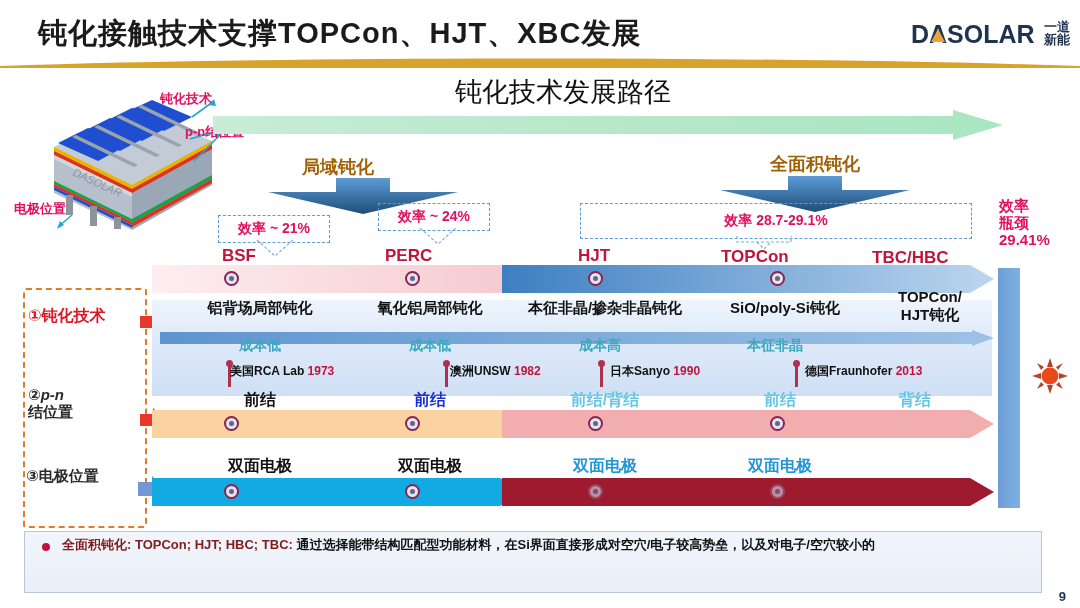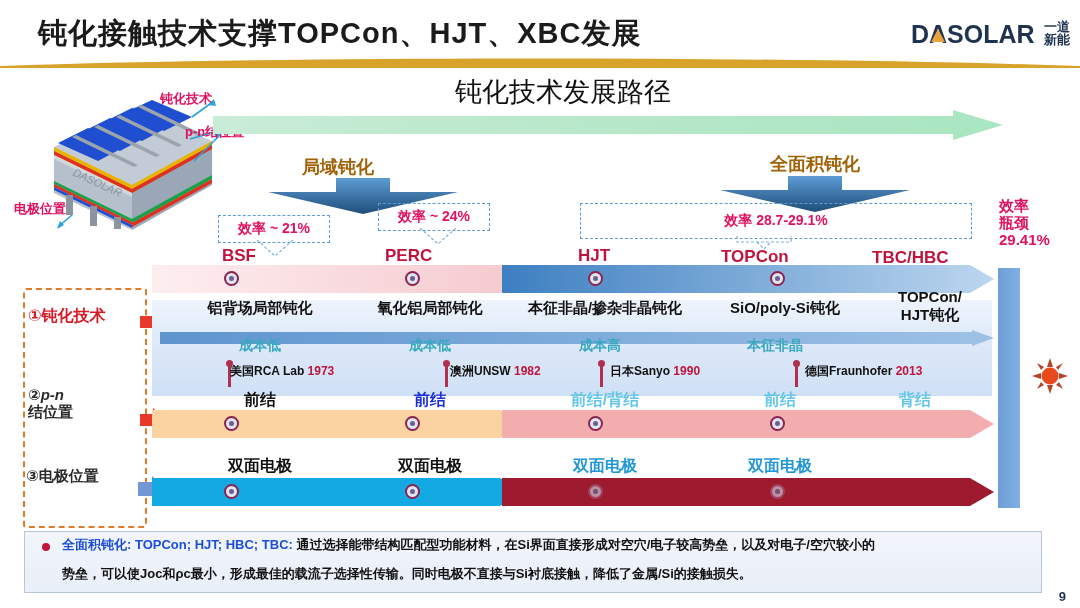--- a/index.html
+++ b/index.html
@@ -151,21 +151,21 @@
 
   
   .note{
     position:absolute;left:24px;top:531px;width:1018px;height:62px;
     background:linear-gradient(180deg,#f2f5fb,#e9eff8);
     border:1px solid #b9c6da;box-sizing:border-box;
   }
   .note-bullet{position:absolute;left:42px;top:543px;width:8px;height:8px;border-radius:50%;background:#c0143c;}
   .note-l1{position:absolute;left:62px;top:536px;font-size:13px;font-weight:bold;color:#111;white-space:nowrap;}
   .note-l2{position:absolute;left:62px;top:565px;font-size:13px;font-weight:bold;color:#111;white-space:nowrap;}
-  .note-red{color:#1d4ed8;}
+  .note-red{color:#7f1d1d;}
   .page-no{position:absolute;right:14px;bottom:4px;font-size:13px;font-weight:bold;color:#1f3350;}
 </style>
 </head>
 <body>
 
 <div class="slide">
 
   <div class="header">
     <div class="header-title">钝化接触技术支撑TOPCon、HJT、XBC发展</div>
 
@@ -455,16 +455,15 @@
       </g>
       <circle cx="18" cy="18" r="8.5" fill="#e8491d"></circle>
     </svg>
   </div>
 
   <div class="note"></div>
   <div class="note-bullet"></div>
   <div class="note-l1">
     <span class="note-red">全面积钝化: TOPCon; HJT; HBC; TBC: </span><span>通过选择能带结构匹配型功能材料，在Si界面直接形成对空穴/电子较高势垒，以及对电子/空穴较小的</span>
   </div>
-  <div class="note-l2">势垒，可以使Joc和ρc最小，形成最佳的载流子选择性传输。同时电极不直接与Si衬底接触，降低了金属/Si的接触损失。</div>
 
   <div class="page-no">9</div>
 </div>
 
 </body></html>

